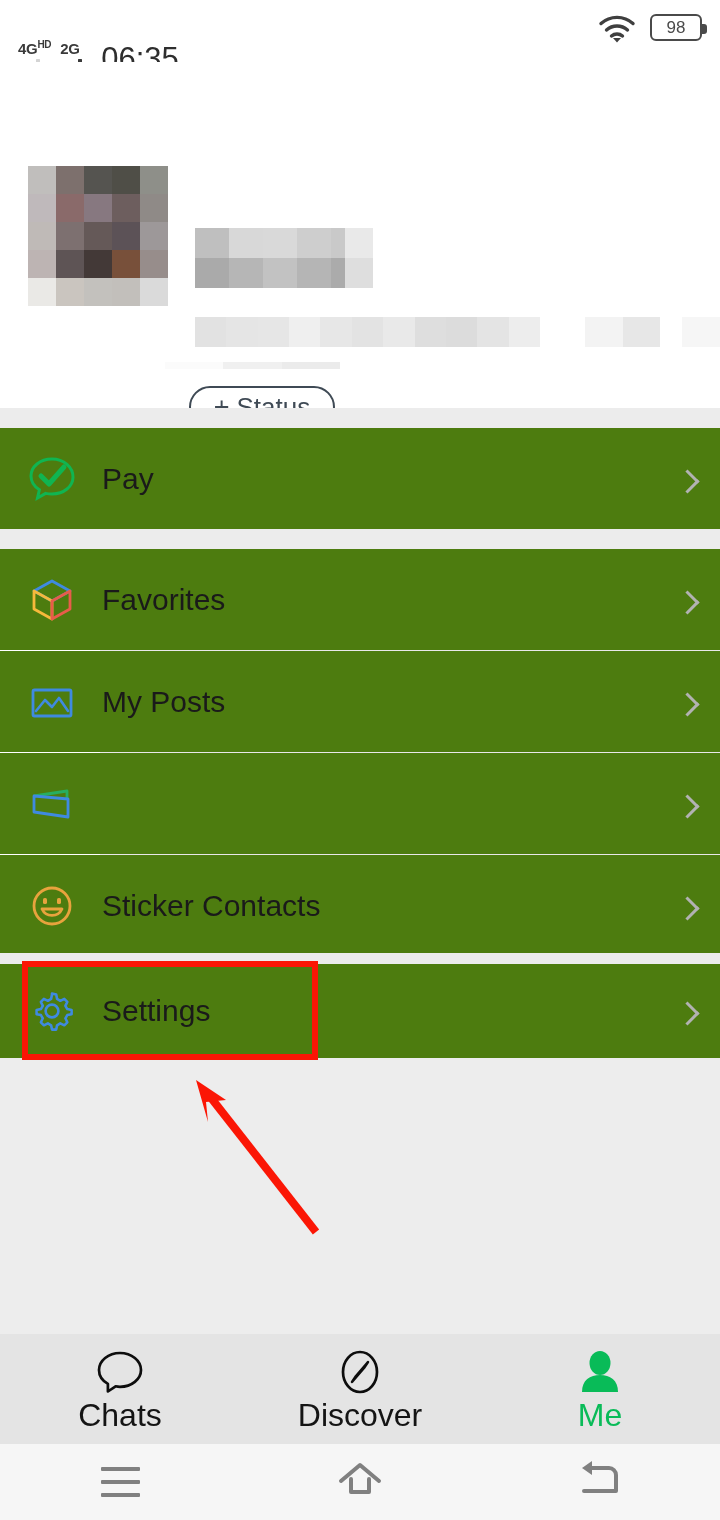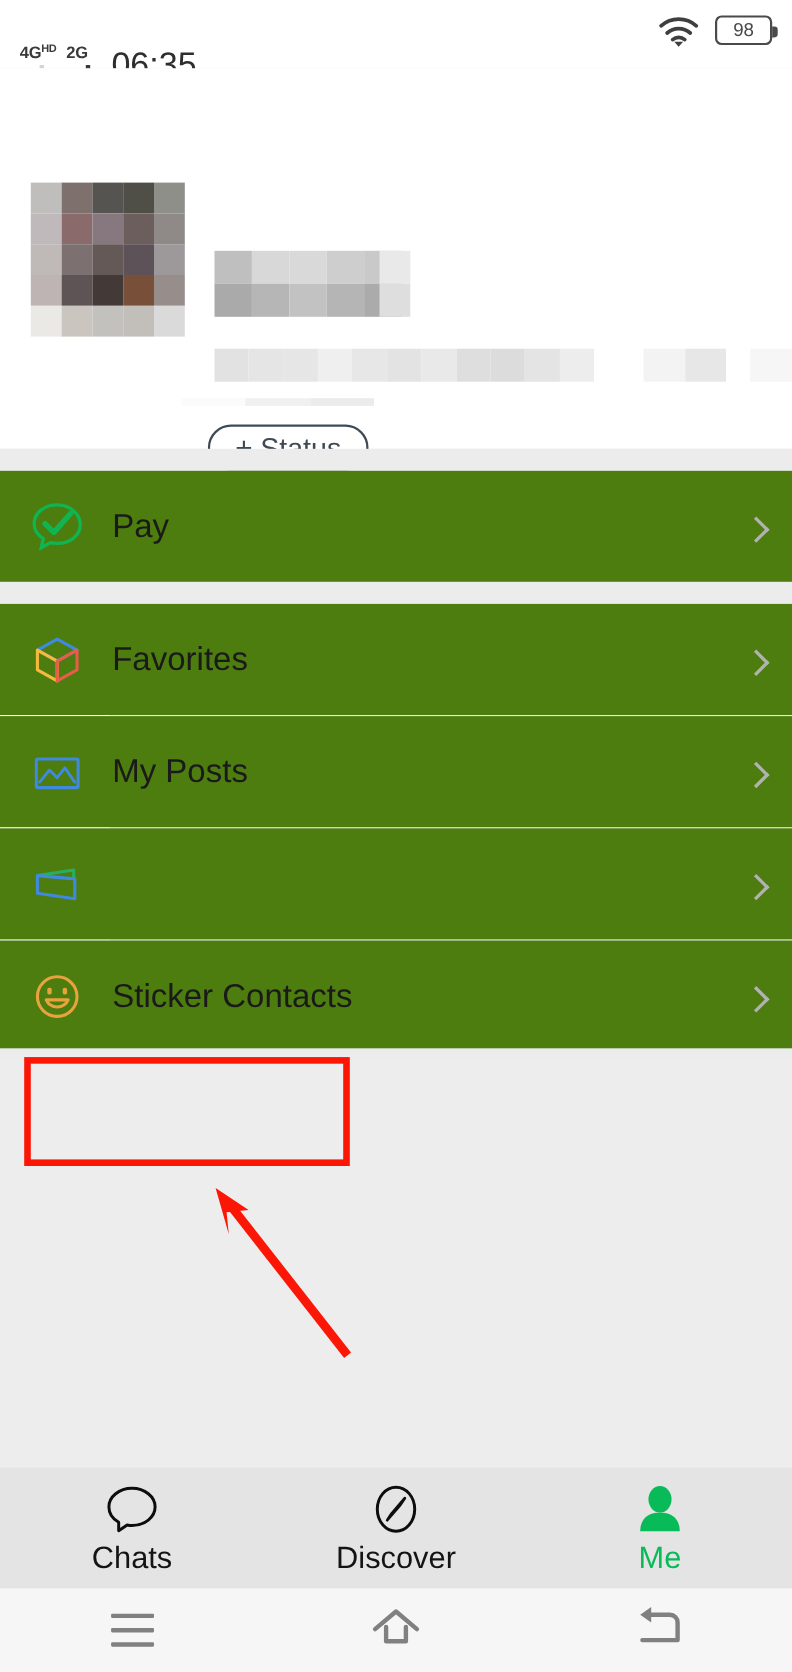--- a/index.html
+++ b/index.html
@@ -89,21 +89,21 @@
   }
   .redarrow { position: absolute; left: 150px; top: 1060px; z-index: 30; pointer-events: none; }
 
   
   .tabbar {
     position: absolute; left: 0; top: 1334px; width: 720px; height: 110px;
     background: #e4e4e4; display: flex; align-items: center;
   }
   .tab { flex: 1; display: flex; flex-direction: column; align-items: center; gap: 9px; }
   .tab .ticon { height: 44px; display: flex; align-items: flex-end; justify-content: center; }
-  .tab .tlabel { font-size: 28px; color: #141414; line-height: 25px;
+  .tab .tlabel { font-size: 32px; color: #141414; line-height: 25px;
                  font-family: "Liberation Sans", sans-serif; }
   .tab.active .tlabel { color: #09bb58; }
 
   
   .navbar {
     position: absolute; left: 0; top: 1444px; width: 720px; height: 76px;
     background: #f6f6f6; display: flex; align-items: center;
   }
   .navbtn { flex: 1; display: flex; align-items: center; justify-content: center; }
   .hamburger { display: flex; flex-direction: column; gap: 9px; }
@@ -294,20 +294,32 @@
           <path d="M15 28 A11 11 0 0 0 35 28 Z" fill="none" stroke="#e8a33d" stroke-width="2.8" stroke-linejoin="round"></path>
         </svg>
       </span>
       <span class="label">Sticker Contacts</span>
       <span class="chev"></span>
     </div>
   </div>
 
   <div class="gap" style="position:absolute; top:953px; height:11px;"></div>
 
+  <div class="section" style="position:absolute; top:964px; height:94px;">
+    <div class="row" style="height:94px;">
+      <span class="ico">
+        <svg width="50" height="50" viewBox="0 0 50 50">
+          <path d="M25 7.5 l4.2 1.1 0.9 4.3 3.2 1.9 4-1.9 3 3 -1.9 4 1.9 3.2 4.3 0.9 0 4.2 -4.3 0.9 -1.9 3.2 1.9 4 -3 3 -4-1.9 -3.2 1.9 -0.9 4.3 -4.2 0 -0.9-4.3 -3.2-1.9 -4 1.9 -3-3 1.9-4 -1.9-3.2 -4.3-0.9 0-4.2 4.3-0.9 1.9-3.2 -1.9-4 3-3 4 1.9 3.2-1.9 0.9-4.3 z" fill="none" stroke="#3f8ae0" stroke-width="2.6" stroke-linejoin="round"></path>
+          <circle cx="25" cy="25" r="6.4" fill="none" stroke="#3f8ae0" stroke-width="2.6"></circle>
+        </svg>
+      </span>
+      <span class="label">Settings</span>
+      <span class="chev"></span>
+    </div>
+  </div>
 
   <div class="redbox"></div>
   <svg class="redarrow" width="220" height="200" viewBox="0 0 220 200">
     <line x1="166" y1="172" x2="58" y2="34" stroke="#fb1605" stroke-width="8" stroke-linecap="butt"></line>
     <path d="M46 20 L76 40 L56 42 L58 62 Z" fill="#fb1605"></path>
   </svg>
 
   <div class="tabbar">
     <div class="tab">
       <span class="ticon">

